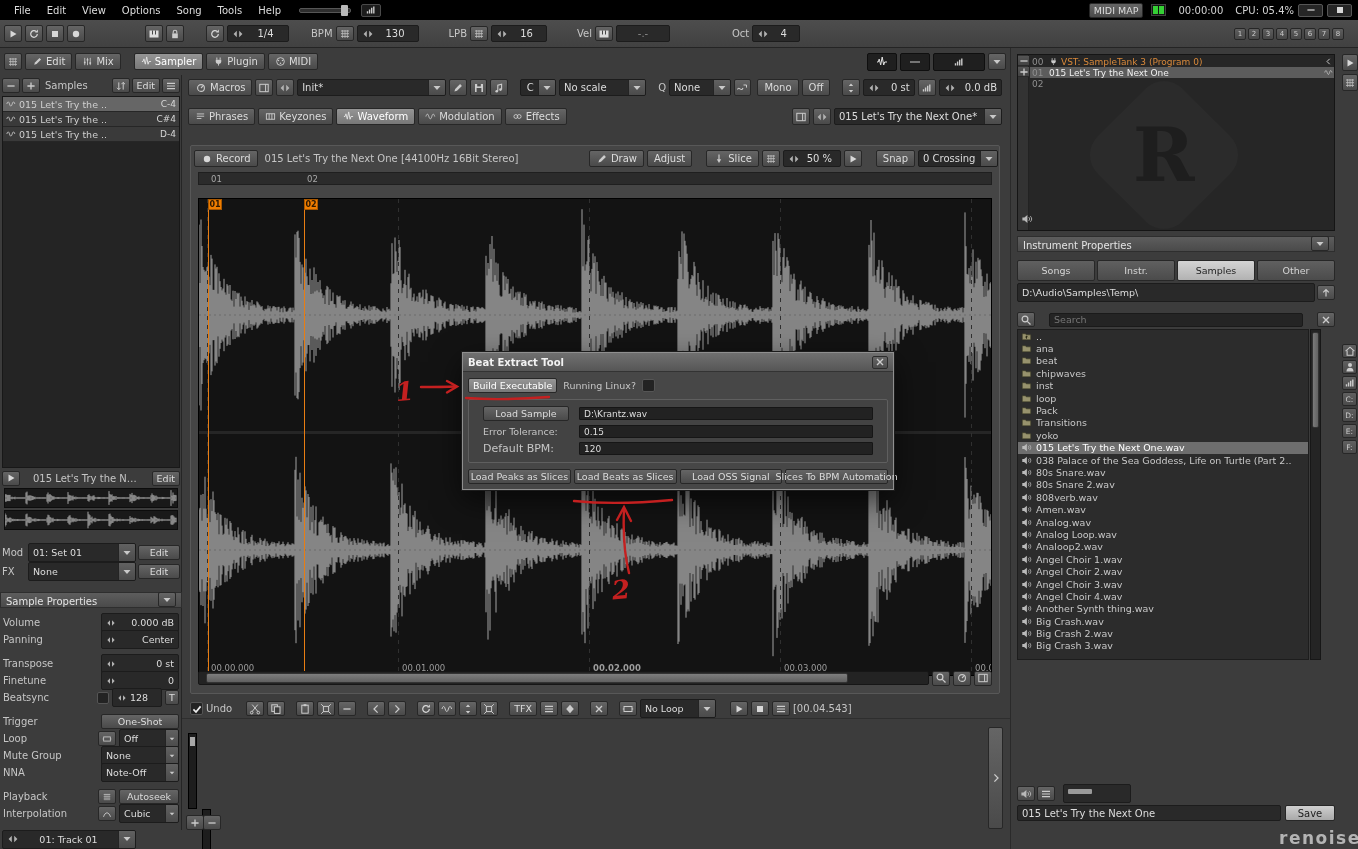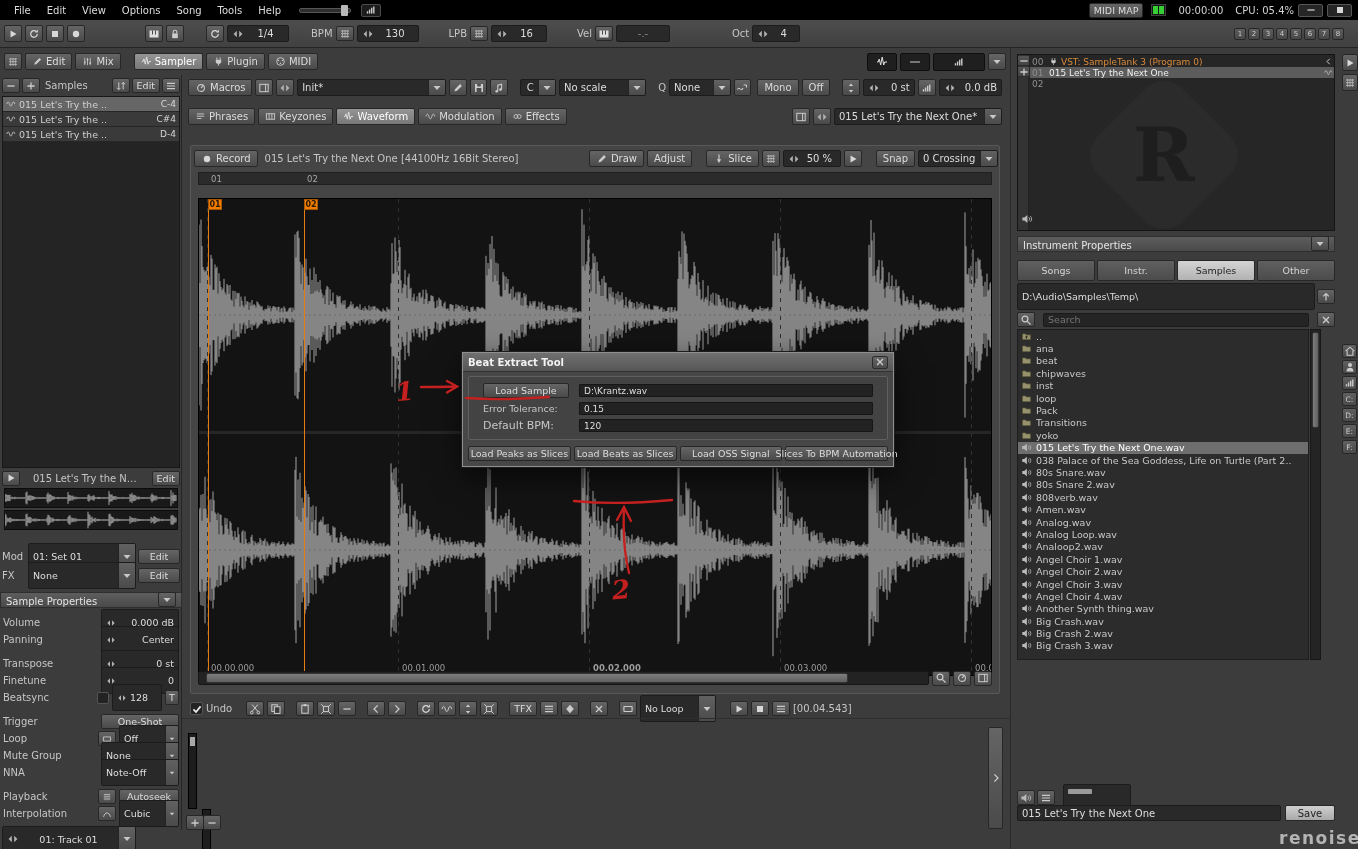--- a/index.html
+++ b/index.html
@@ -14,21 +14,21 @@
 .vstc{color:#d9893a}
 i{font-style:normal;display:inline-flex;align-items:center;justify-content:center}
 .ic{display:inline-block;vertical-align:middle;flex:0 0 auto}
 .label{color:#c6c6c6;white-space:nowrap}
 .btn{display:inline-flex;align-items:center;justify-content:center;gap:3px;background:linear-gradient(#656565,#4a4a4a);border:1px solid #272727;border-radius:2px;color:#dcdcdc;height:17px;padding:0 6px;white-space:nowrap;cursor:default}
 .btn.active{background:linear-gradient(#959595,#787878);color:#fff}
 .btn.light{background:linear-gradient(#cfcfcf,#a9a9a9);color:#1d1d1d}
 .sm{height:15px;padding:0 4px;font-size:9.5px}
 .ib{width:18px;padding:0}
 .inset{display:inline-flex;align-items:center;gap:3px;background:#292929;border:1px solid #1c1c1c;border-radius:2px;height:17px;padding:0 4px;color:#ddd;white-space:nowrap}
-.inset.sm{height:27px}
+.inset.sm{height:19px}
 .dd .dda{align-self:stretch;display:flex;align-items:center;justify-content:center;padding:0 2px;margin-left:auto;margin-right:-4px;background:linear-gradient(#616161,#4b4b4b);border-left:1px solid #242424;border-radius:0 1px 1px 0}
 .checkbox{width:13px;height:13px;background:#232323;border:1px solid #555;border-radius:2px;display:inline-flex;align-items:center;justify-content:center;flex:0 0 auto}
 .hdr{height:16px;background:linear-gradient(#5d5d5d,#4a4a4a);border:1px solid #2e2e2e;display:flex;align-items:flex-end;padding:0 5px;color:#e4e4e4}
 
 .menubar{position:absolute;left:0;top:0;width:1358px;height:20px;background:#000;display:flex;align-items:center;padding:0 6px}
 .menu-item{padding:2px 8px;color:#ddd}
 .mslider{width:52px;height:5px;background:#2e2e2e;border:1px solid #565656;border-radius:2px;margin:0 10px;position:relative}
 .mhandle{position:absolute;right:2px;top:-4px;width:7px;height:11px;background:#b9b9b9;border-radius:1px}
 .mbox{width:20px;height:13px;background:#1c1c1c;border:1px solid #4a4a4a;display:flex;align-items:center;justify-content:center;border-radius:2px}
 .greenind{width:15px;height:12px;background:#141414;border:1px solid #3f3f3f;display:flex;gap:1px;padding:1px;margin-left:8px}
@@ -1240,21 +1240,21 @@
         </span>
       <span class="btn ib sm">
           <i>
             <svg class="ic" width="12" height="12" viewBox="0 0 12 12">
               <path d="M6 9.6V2.8M3.2 5.4L6 2.6l2.8 2.8" fill="none" stroke="#ccc" stroke-width="1.2"></path>
             </svg>
           </i>
         </span>
     </div>
 
-    <div class="row abs" style="left:6px;top:264px;width:318px;gap:8px">
+    <div class="row abs" style="left:6px;top:264px;width:318px;gap:14px">
       <span class="btn ib sm">
           <i>
             <svg class="ic" width="12" height="12" viewBox="0 0 12 12">
               <circle cx="5" cy="5" r="2.9" fill="none" stroke="#ccc" stroke-width="1.2"></circle>
               <path d="M7.3 7.3l3.2 3.2" stroke="#ccc" stroke-width="1.2"></path>
             </svg>
           </i>
         </span>
       <input class="searchinput" placeholder="Search" style="">
       <span class="btn ib sm">
@@ -1516,20 +1516,25 @@
       <span class="grow"></span>
       <span class="dlg-close">
           <i>
             <svg class="ic" width="12" height="12" viewBox="0 0 12 12">
               <path d="M3 3l6 6M9 3l-6 6" stroke="#ccc" stroke-width="1.4"></path>
             </svg>
           </i>
         </span>
     </div>
     <div class="dlg-body">
+      <div class="row" style="gap:6px;margin:2px 0 6px">
+        <span class="btn sm active">Build Executable</span>
+        <span class="label" style="font-size:9.5px">Running Linux?</span>
+        <span class="checkbox"></span>
+      </div>
       <div class="dlg-group">
         <div class="row" style="gap:10px;margin-bottom:4px">
           <span class="btn sm" style="width:86px">Load Sample</span>
           <span class="dlg-field grow">D:\Krantz.wav</span>
         </div>
         <div class="row" style="gap:10px;margin-bottom:4px">
           <span class="label" style="width:86px;font-size:9.5px">Error Tolerance:</span>
           <span class="dlg-field grow">0.15</span>
         </div>
         <div class="row" style="gap:10px">

